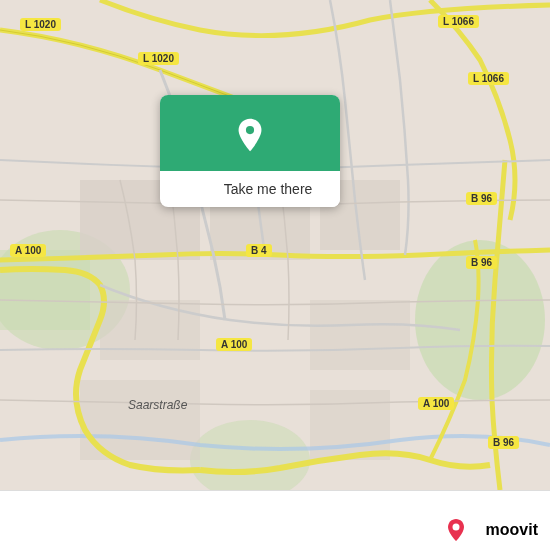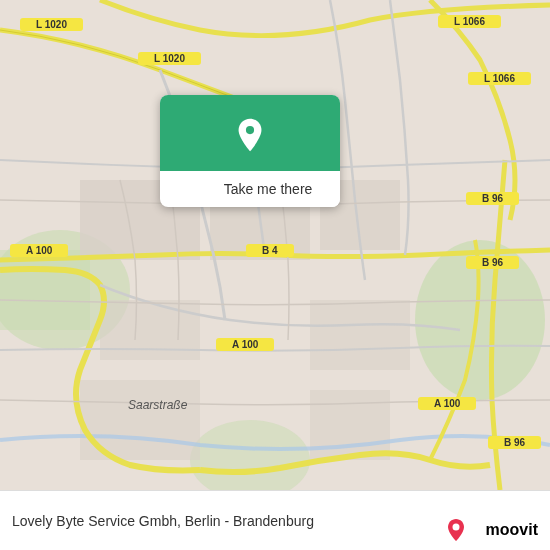--- a/index.html
+++ b/index.html
@@ -114,21 +114,21 @@
       margin-left: 16px;
     }
 
     
     .road-label {
       position: absolute;
       background: #f5e642;
       color: #333;
       font-size: 10px;
       font-weight: bold;
-      padding: 1px 16px;
+      padding: 1px 5px;
       border-radius: 3px;
       white-space: nowrap;
     }
 
     .place-label {
       position: absolute;
       font-size: 12px;
       color: #555;
       font-style: italic;
       white-space: nowrap;
@@ -211,21 +211,20 @@
       <svg class="pin-icon" viewBox="0 0 36 44" xmlns="http://www.w3.org/2000/svg">
         <path d="M18 2C10.268 2 4 8.268 4 16c0 10 14 26 14 26s14-16 14-26C32 8.268 25.732 2 18 2z" fill="white"></path>
         <circle cx="18" cy="16" r="5" fill="#2eaa74"></circle>
       </svg>
     </div>
     <button id="take-me-there-btn">Take me there</button>
   </div>
 </div>
 
 <div id="bottom-bar">
-  <span id="location-title">Lovely Byte Service Gmbh, Berlin - Brandenburg</span>
 
   <div class="moovit-logo">
     <svg class="moovit-pin" viewBox="0 0 20 24" xmlns="http://www.w3.org/2000/svg">
       <path d="M10 1C5.582 1 2 4.582 2 9c0 6 8 14 8 14s8-8 8-14C18 4.582 14.418 1 10 1z" fill="#e8314f"></path>
       <circle cx="10" cy="9" r="3.5" fill="white"></circle>
     </svg>
     <span class="moovit-text">moovit</span>
   </div>
 </div>
 

